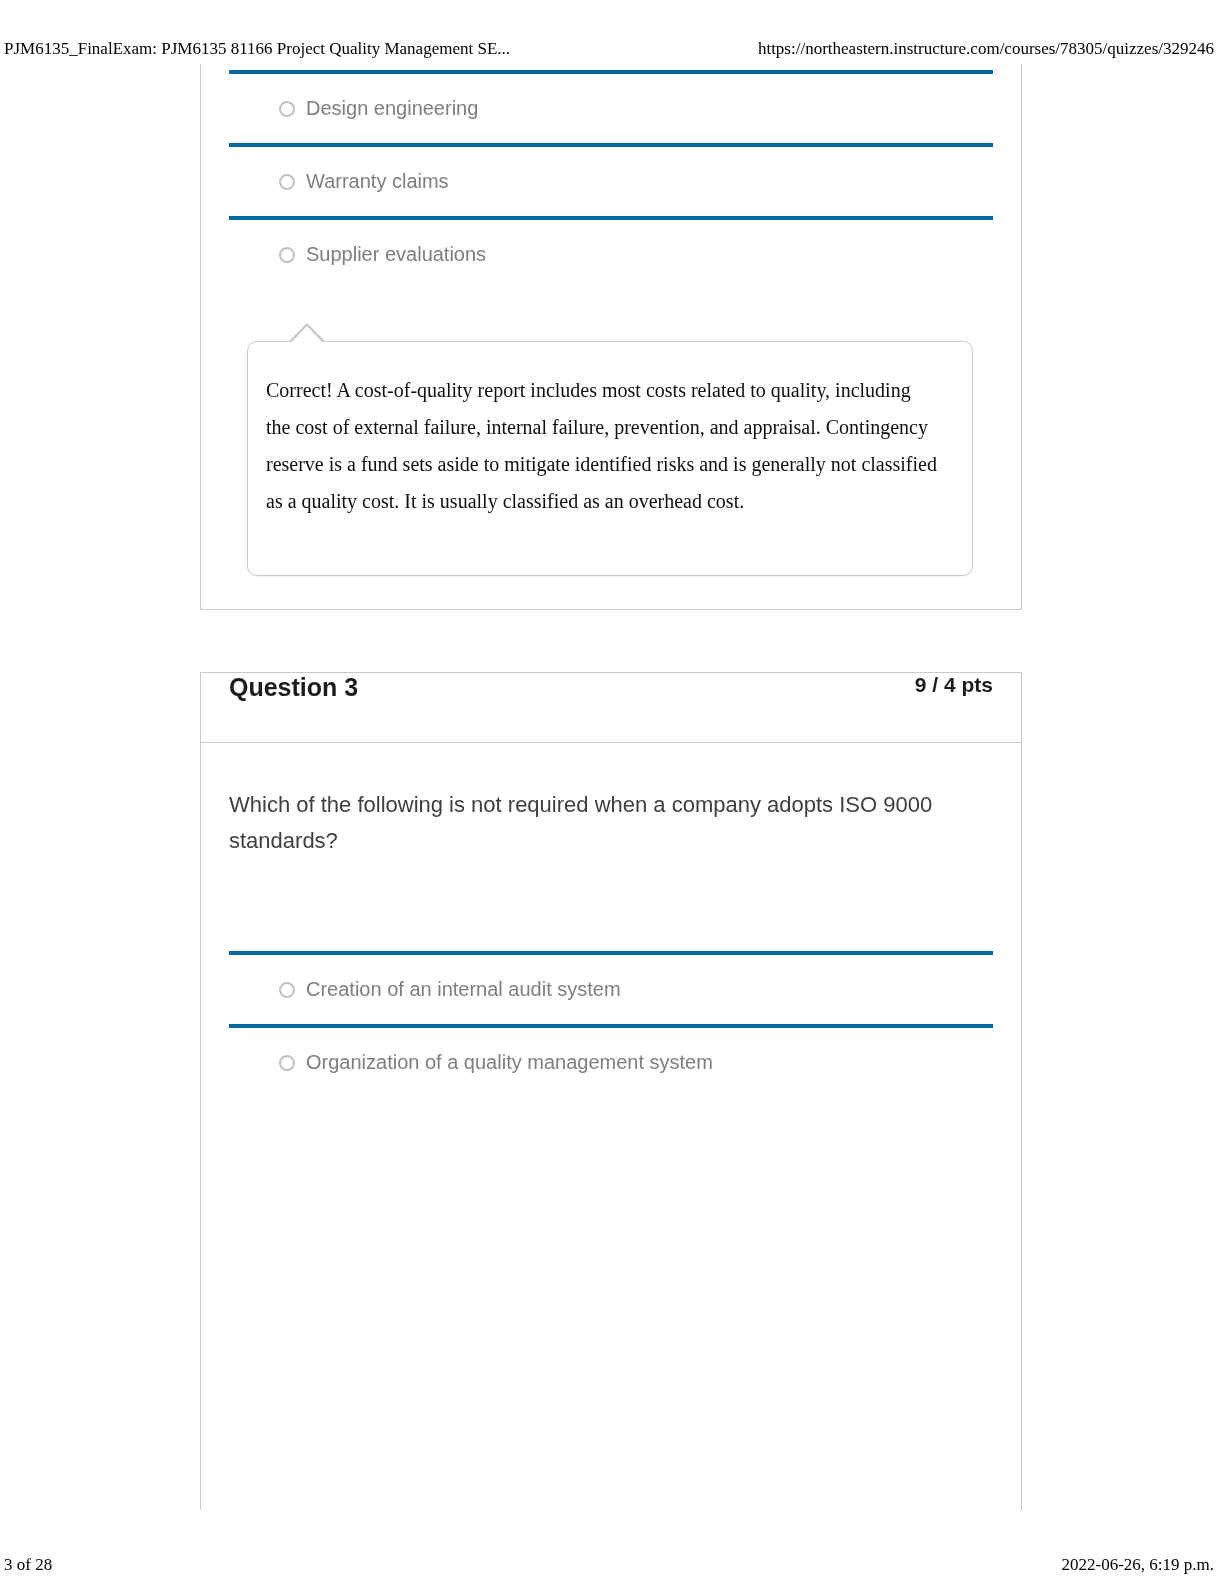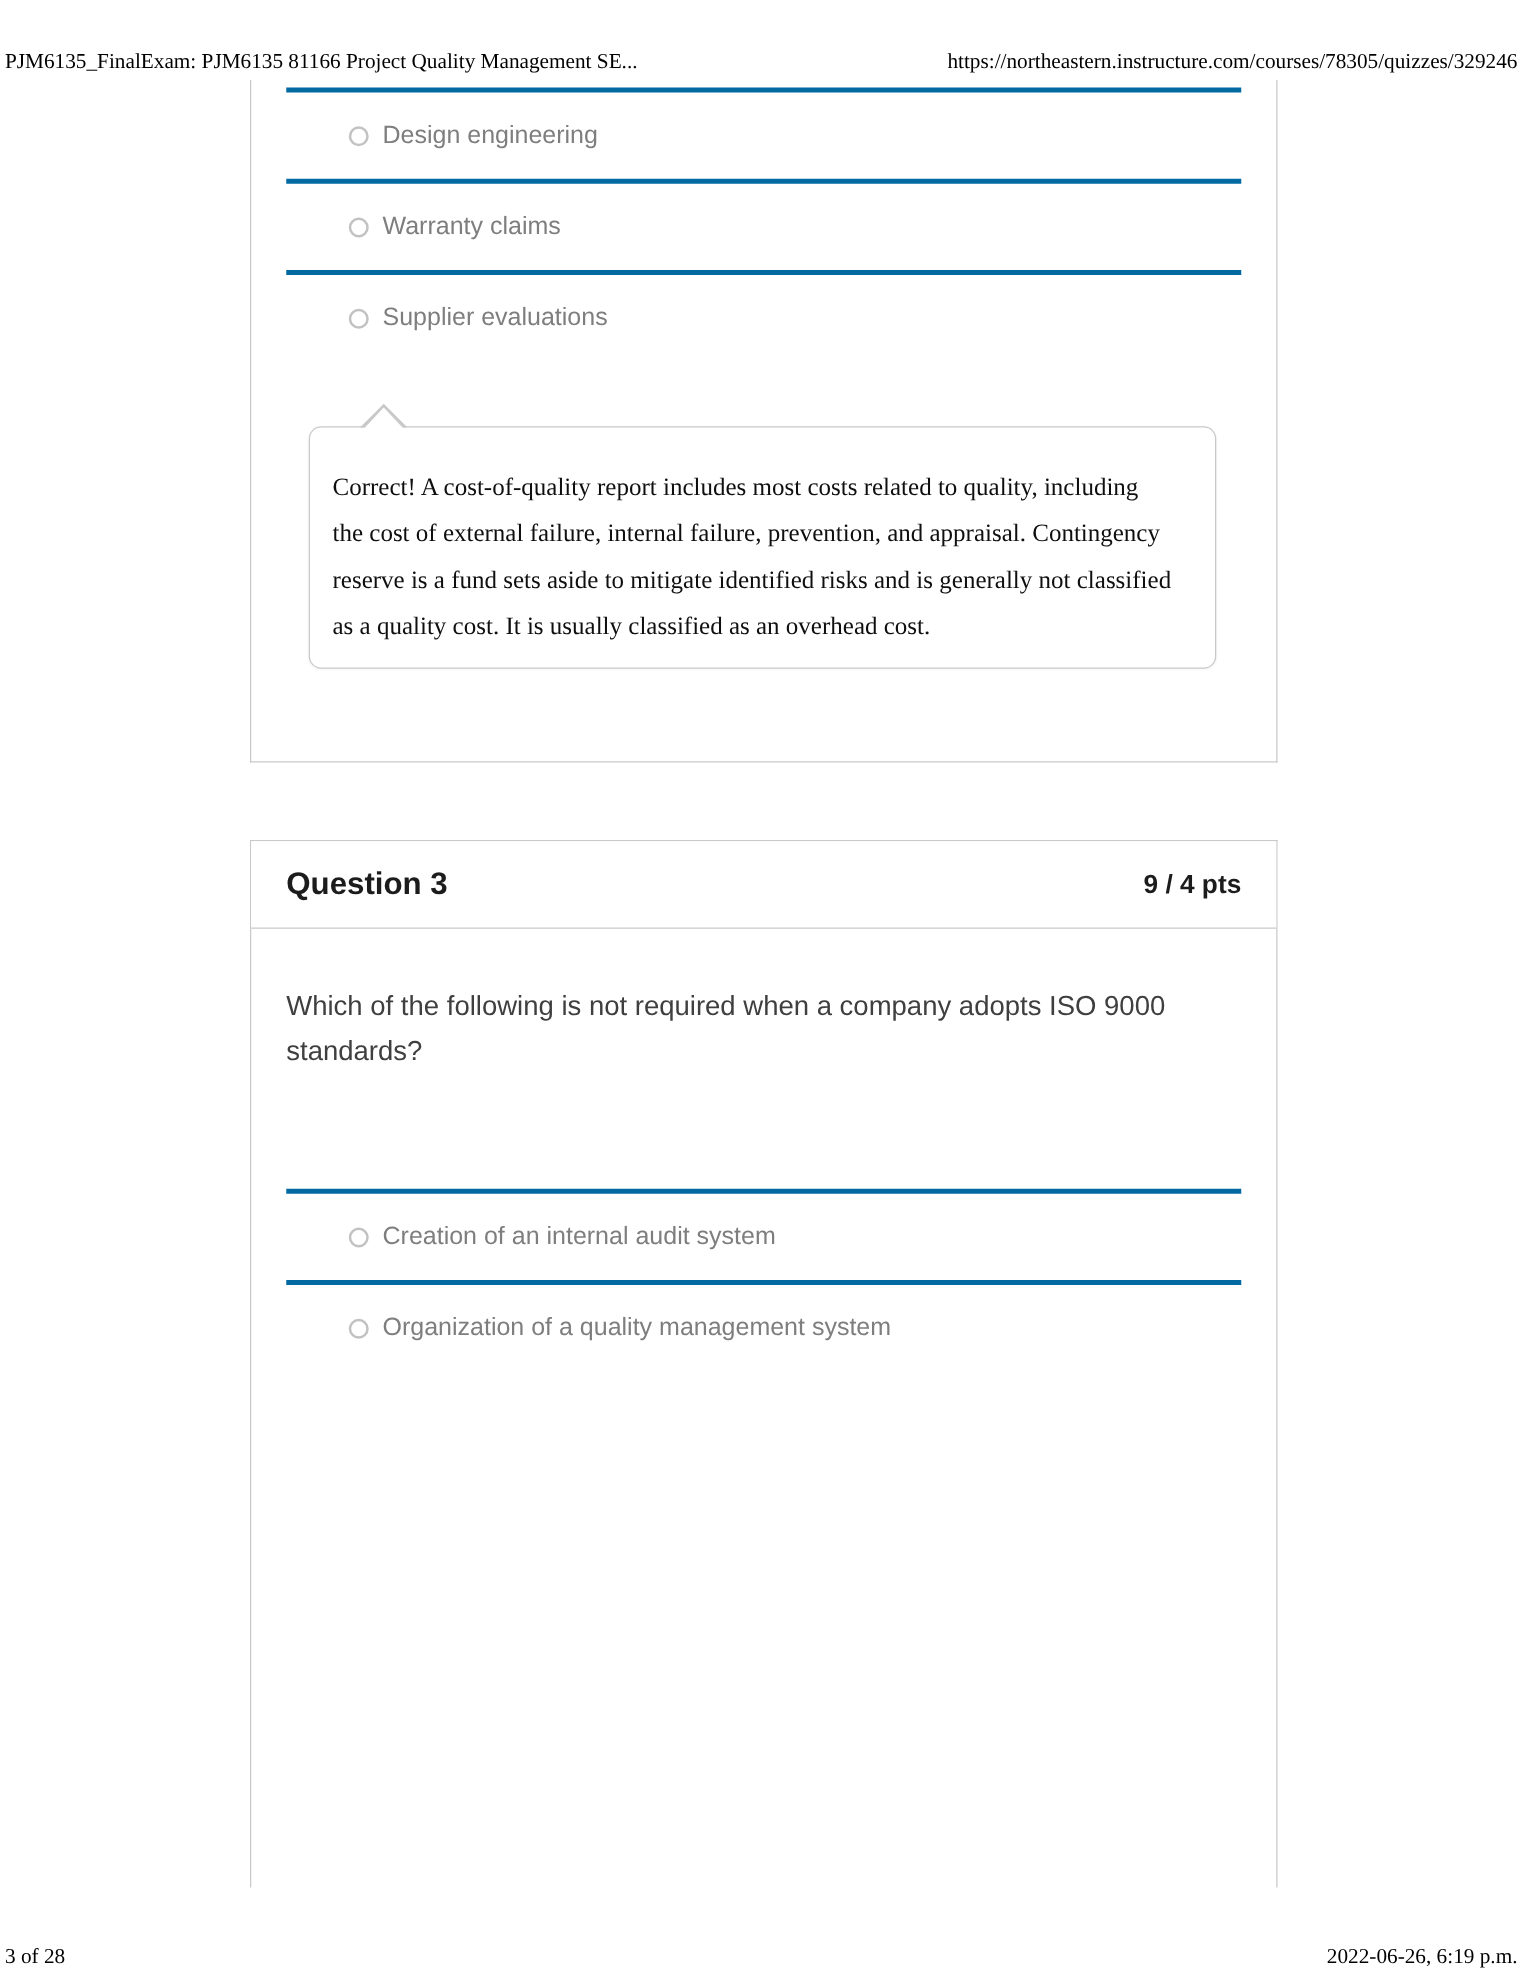--- a/index.html
+++ b/index.html
@@ -39,21 +39,21 @@
   .opt-row.selected .radio::after {
     content:''; position:absolute; inset:2px; border-radius:50%; background:#767676;
   }
   .opt-label {
     margin-left:11px; font-size:20px; color:#7e7e7e; white-space:pre-wrap;
   }
   .opt-row.selected .opt-label { color:#2d2d2d; }
 
   
   .callout {
-    position:absolute; left:46px; top:277px; width:726px; height:194px;
+    position:absolute; left:46px; top:277px; width:726px; height:235px;
     border:1px solid #c9c9c9; border-radius:10px; background:#fff;
     box-shadow:0 1px 2px rgba(0,0,0,0.04);
   }
   .callout::before {
     content:''; position:absolute; top:-19px; left:40px;
     border-left:19px solid transparent; border-right:19px solid transparent;
     border-bottom:19px solid #c9c9c9;
   }
   .callout::after {
     content:''; position:absolute; top:-16px; left:43px;
@@ -62,21 +62,21 @@
   }
   .callout-text {
     padding:30px 20px 0 18px;
     font-family:"Liberation Serif", serif; font-size:20px; line-height:37px;
     color:#0f0f0f; max-width:710px;
   }
 
   
   .q-header {
     height:70px; border-bottom:1px solid #c9c9c9;
-    display:flex; justify-content:space-between; align-items:center;
+    display:flex; justify-content:space-between; align-items:flex-start;
     padding:0 28px; background:#fff;
   }
   .q-title { font-size:25px; font-weight:bold; color:#1c1c1c; }
   .q-points { font-size:21px; font-weight:bold; color:#1c1c1c; }
 
   .q-prompt {
     padding:44px 28px 0; font-size:22px; line-height:36px;
     color:#3f3f3f; max-width:760px;
   }
   .q-prompt-inner { max-width:720px; }

